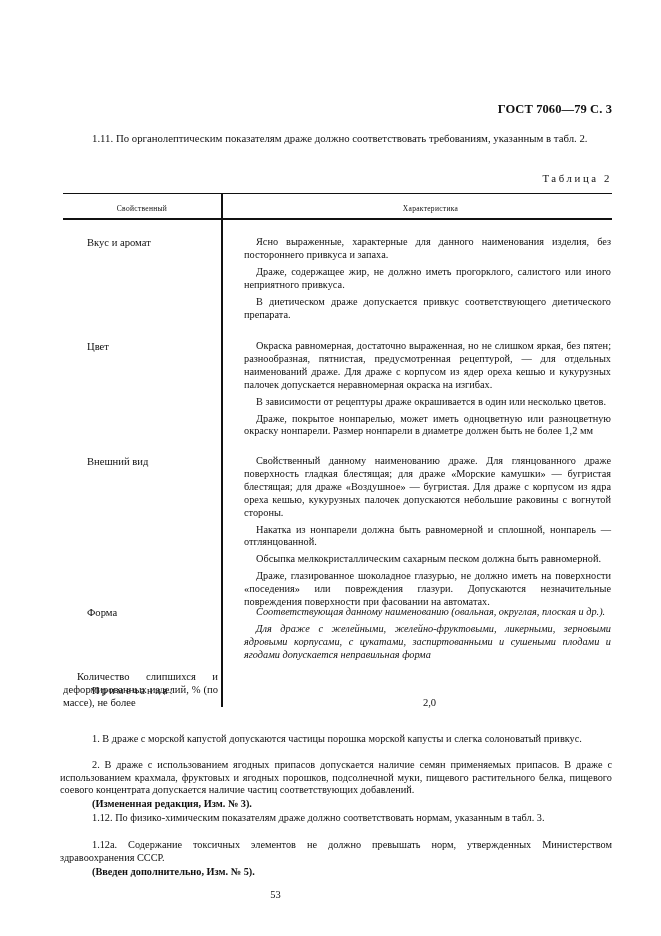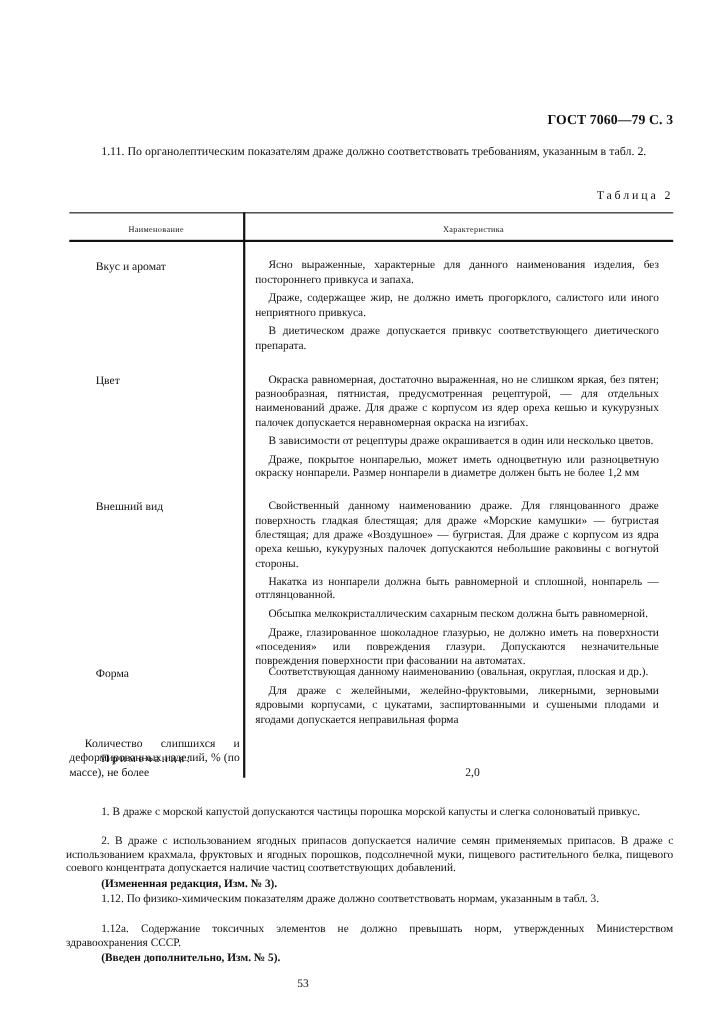--- a/index.html
+++ b/index.html
@@ -12,21 +12,21 @@
   .header { right: 49px; top: 63px; font-weight: bold; font-size: 12.5px; letter-spacing: 0.1px; }
   .para { left: 60px; width: 552px; text-align: justify; text-indent: 32px; font-size: 10.8px; line-height: 13.5px; }
   .tcap { right: 49px; top: 132px; font-size: 10.8px; letter-spacing: 2.6px; }
   .hline-thin { left: 63px; width: 549px; top: 153px; height: 1px; background: #111; }
   .hline-thick { left: 63px; width: 549px; top: 178px; height: 2px; background: #111; }
   .vline { left: 221px; width: 2px; top: 153px; height: 514px; background: #111; }
   .th { top: 162px; font-size: 7.5px; letter-spacing: 0.3px; text-align: center; }
   .th1 { left: 63px; width: 158px; }
   .th2 { left: 236px; width: 389px; }
   .rname { left: 87px; font-size: 10.6px; }
-  .char { left: 232px; width: 367px; font-size: 10.3px; line-height: 12.9px; }
+  .char { left: 244px; width: 367px; font-size: 10.3px; line-height: 12.9px; }
   .char p { margin: 0 0 4px 0; text-indent: 12px; text-align: justify; }
   .qty { left: 63px; width: 155px; top: 631px; font-size: 10.6px; line-height: 12.9px; text-align: justify; text-indent: 14px; }
   .qtyval { left: 223px; width: 389px; top: 656px; text-align: center; font-size: 10.6px; padding-left: 12px; }
   .notes-title { left: 92px; top: 644px; letter-spacing: 2.4px; font-size: 10.2px; }
   .note { left: 60px; width: 552px; font-size: 10.3px; line-height: 12.7px; text-align: justify; text-indent: 32px; }
   .bold { font-weight: bold; }
   .pagenum { left: 0; width: 551px; text-align: center; top: 848px; font-size: 10.5px; }
 </style>
 </head>
 <body>
@@ -34,21 +34,21 @@
 <div class="abs header">ГОСТ 7060—79 С. 3</div>
 
 <div class="abs para" style="top:92px;">1.11. По органолептическим показателям драже должно соответствовать требованиям, указанным в табл. 2.</div>
 
 <div class="abs tcap">Таблица 2</div>
 
 <div class="abs hline-thin"></div>
 <div class="abs hline-thick"></div>
 <div class="abs vline"></div>
 
-<div class="abs th th1">Наименование</div>
+<div class="abs th th1">Свойственный</div>
 <div class="abs th th2">Характеристика</div>
 
 <div class="abs rname" style="top:196px;">Вкус и аромат</div>
 <div class="abs char" style="top:196px;">
   <p>Ясно выраженные, характерные для данного наименования изделия, без постороннего привкуса и запаха.</p>
   <p>Драже, содержащее жир, не должно иметь прогорклого, салистого или иного неприятного привкуса.</p>
   <p>В диетическом драже допускается привкус соответствующего диетического препарата.</p>
 </div>
 
 <div class="abs rname" style="top:300px;">Цвет</div>
@@ -60,21 +60,21 @@
 
 <div class="abs rname" style="top:415px;">Внешний вид</div>
 <div class="abs char" style="top:415px;">
   <p>Свойственный данному наименованию драже. Для глянцованного драже поверхность гладкая блестящая; для драже «Морские камушки» — бугристая блестящая; для драже «Воздушное» — бугристая. Для драже с корпусом из ядра ореха кешью, кукурузных палочек допускаются небольшие раковины с вогнутой стороны.</p>
   <p>Накатка из нонпарели должна быть равномерной и сплошной, нонпарель — отглянцованной.</p>
   <p>Обсыпка мелкокристаллическим сахарным песком должна быть равномерной.</p>
   <p>Драже, глазированное шоколадное глазурью, не должно иметь на поверхности «поседения» или повреждения глазури. Допускаются незначительные повреждения поверхности при фасовании на автоматах.</p>
 </div>
 
 <div class="abs rname" style="top:566px;">Форма</div>
-<div class="abs char" style="top:566px;">
+<div class="abs char" style="top:566px;font-style:italic;">
   <p>Соответствующая данному наименованию (овальная, округлая, плоская и др.).</p>
   <p>Для драже с желейными, желейно-фруктовыми, ликерными, зерновыми ядровыми корпусами, с цукатами, заспиртованными и сушеными плодами и ягодами допускается неправильная форма</p>
 </div>
 
 <div class="abs qty">Количество слипшихся и деформированных изделий, % (по массе), не более</div>
 <div class="abs qtyval">2,0</div>
 
 <div class="abs notes-title">Примечания:</div>
 <div class="abs note" style="top:693px;">1. В драже с морской капустой допускаются частицы порошка морской капусты и слегка солоноватый привкус.</div>
 <div class="abs note" style="top:719px;">2. В драже с использованием ягодных припасов допускается наличие семян применяемых припасов. В драже с использованием крахмала, фруктовых и ягодных порошков, подсолнечной муки, пищевого растительного белка, пищевого соевого концентрата допускается наличие частиц соответствующих добавлений.</div>

